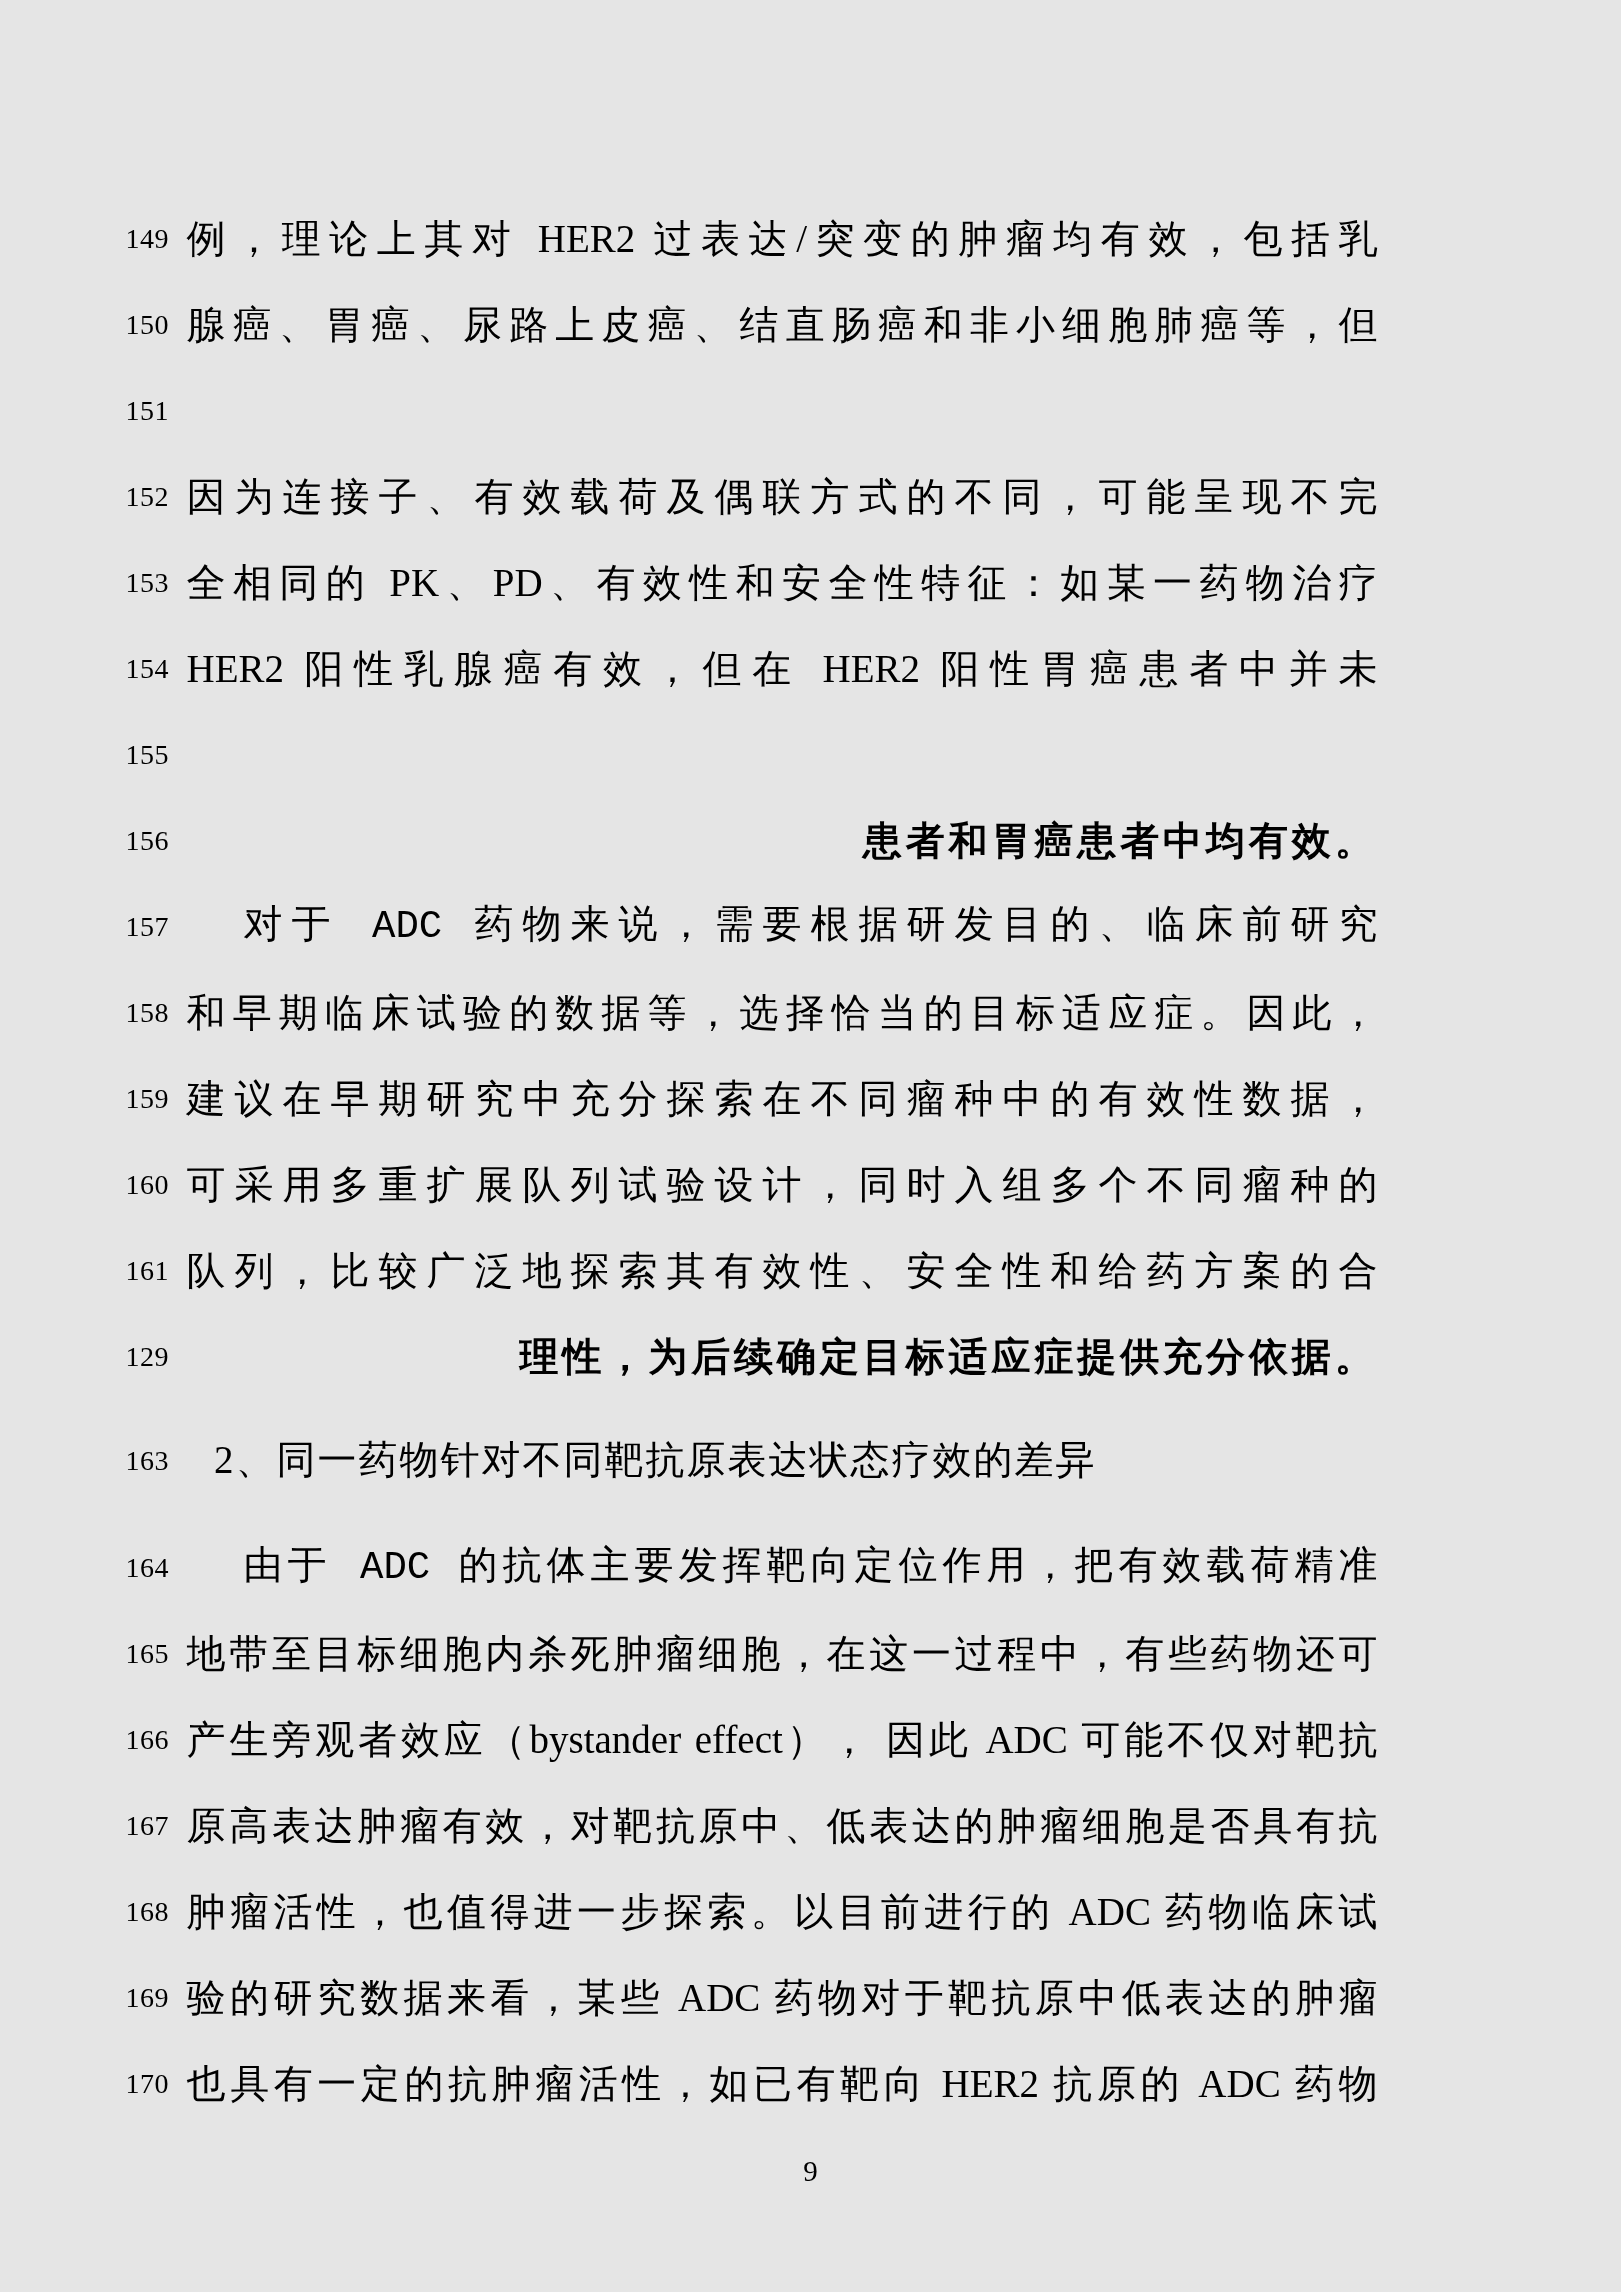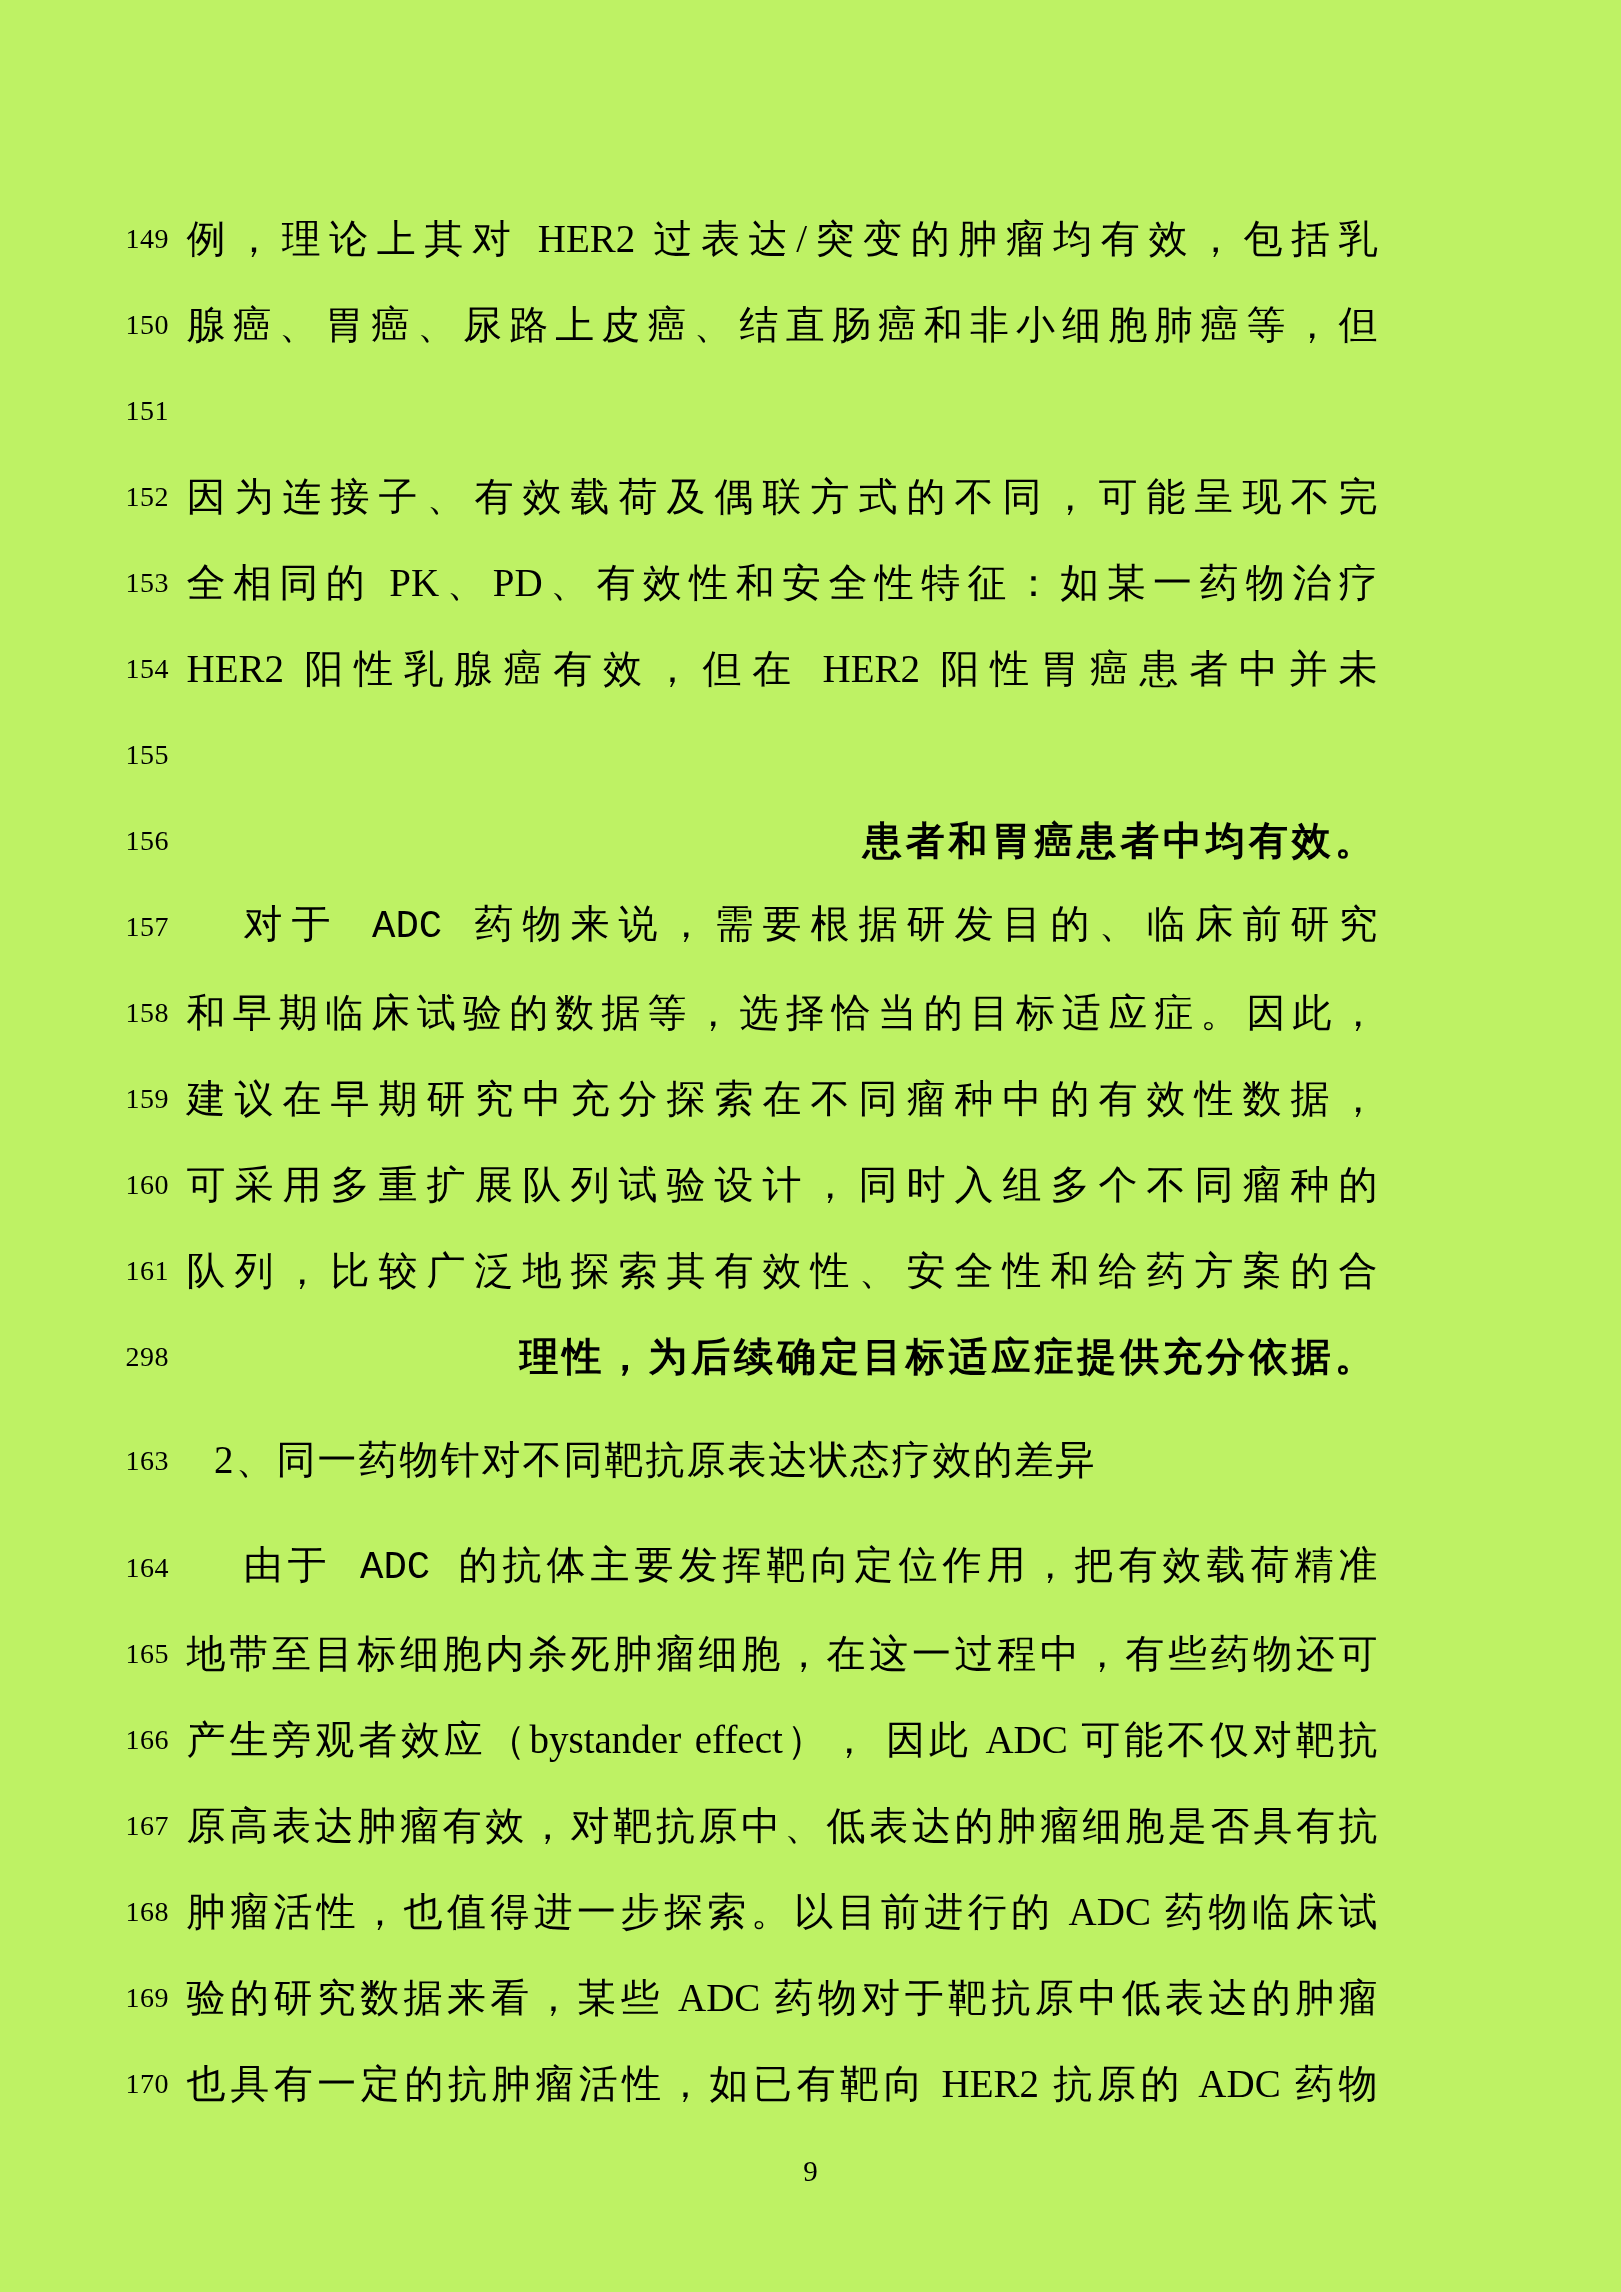--- a/index.html
+++ b/index.html
@@ -4,21 +4,21 @@
 <style>
   html, body {
     margin: 0;
     padding: 0;
     background: #ffffff;
   }
   .page {
     position: relative;
     width: 1621px;
     height: 2293px;
-    background: #bef264;
+    background: #e5e5e5;
     color: #000000;
     font-family: "Liberation Serif", "DejaVu Serif", serif;
     overflow: hidden;
     margin: 0 auto;
   }
   .content {
     padding-top: 196px;
   }
   .row {
     height: 86px;
@@ -137,21 +137,21 @@
       <span class="lnum">160</span>
       <div class="ltext t-body">可采用多重扩展队列试验设计，同时入组多个不同瘤种的</div>
     </div>
 
     <div class="row">
       <span class="lnum">161</span>
       <div class="ltext t-body">队列，比较广泛地探索其有效性、安全性和给药方案的合</div>
     </div>
 
     <div class="row">
-      <span class="lnum">298</span>
+      <span class="lnum">129</span>
       <div class="ltext t-end">理性，为后续确定目标适应症提供充分依据。</div>
     </div>
 
     <div class="row row-heading">
       <span class="lnum">163</span>
       <div class="ltext t-head">2、同一药物针对不同靶抗原表达状态疗效的差异</div>
     </div>
 
     <div class="row">
       <span class="lnum">164</span>

